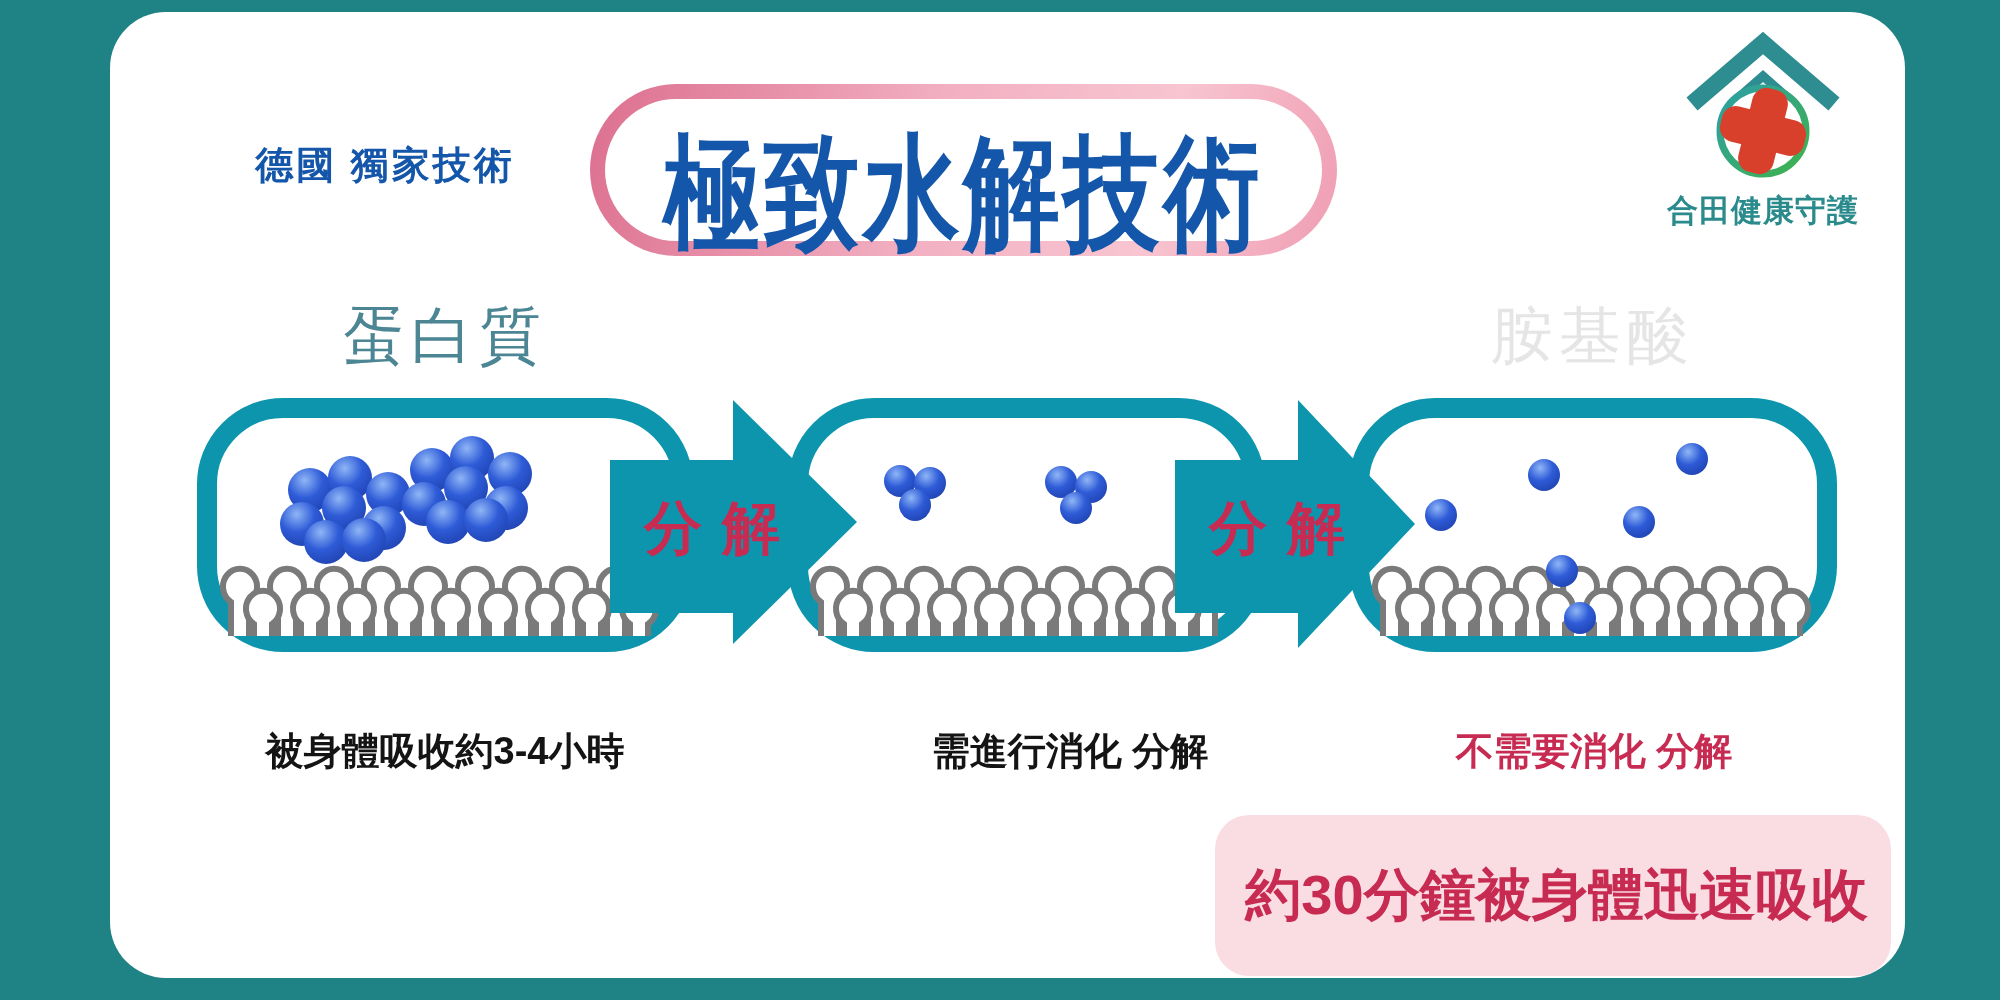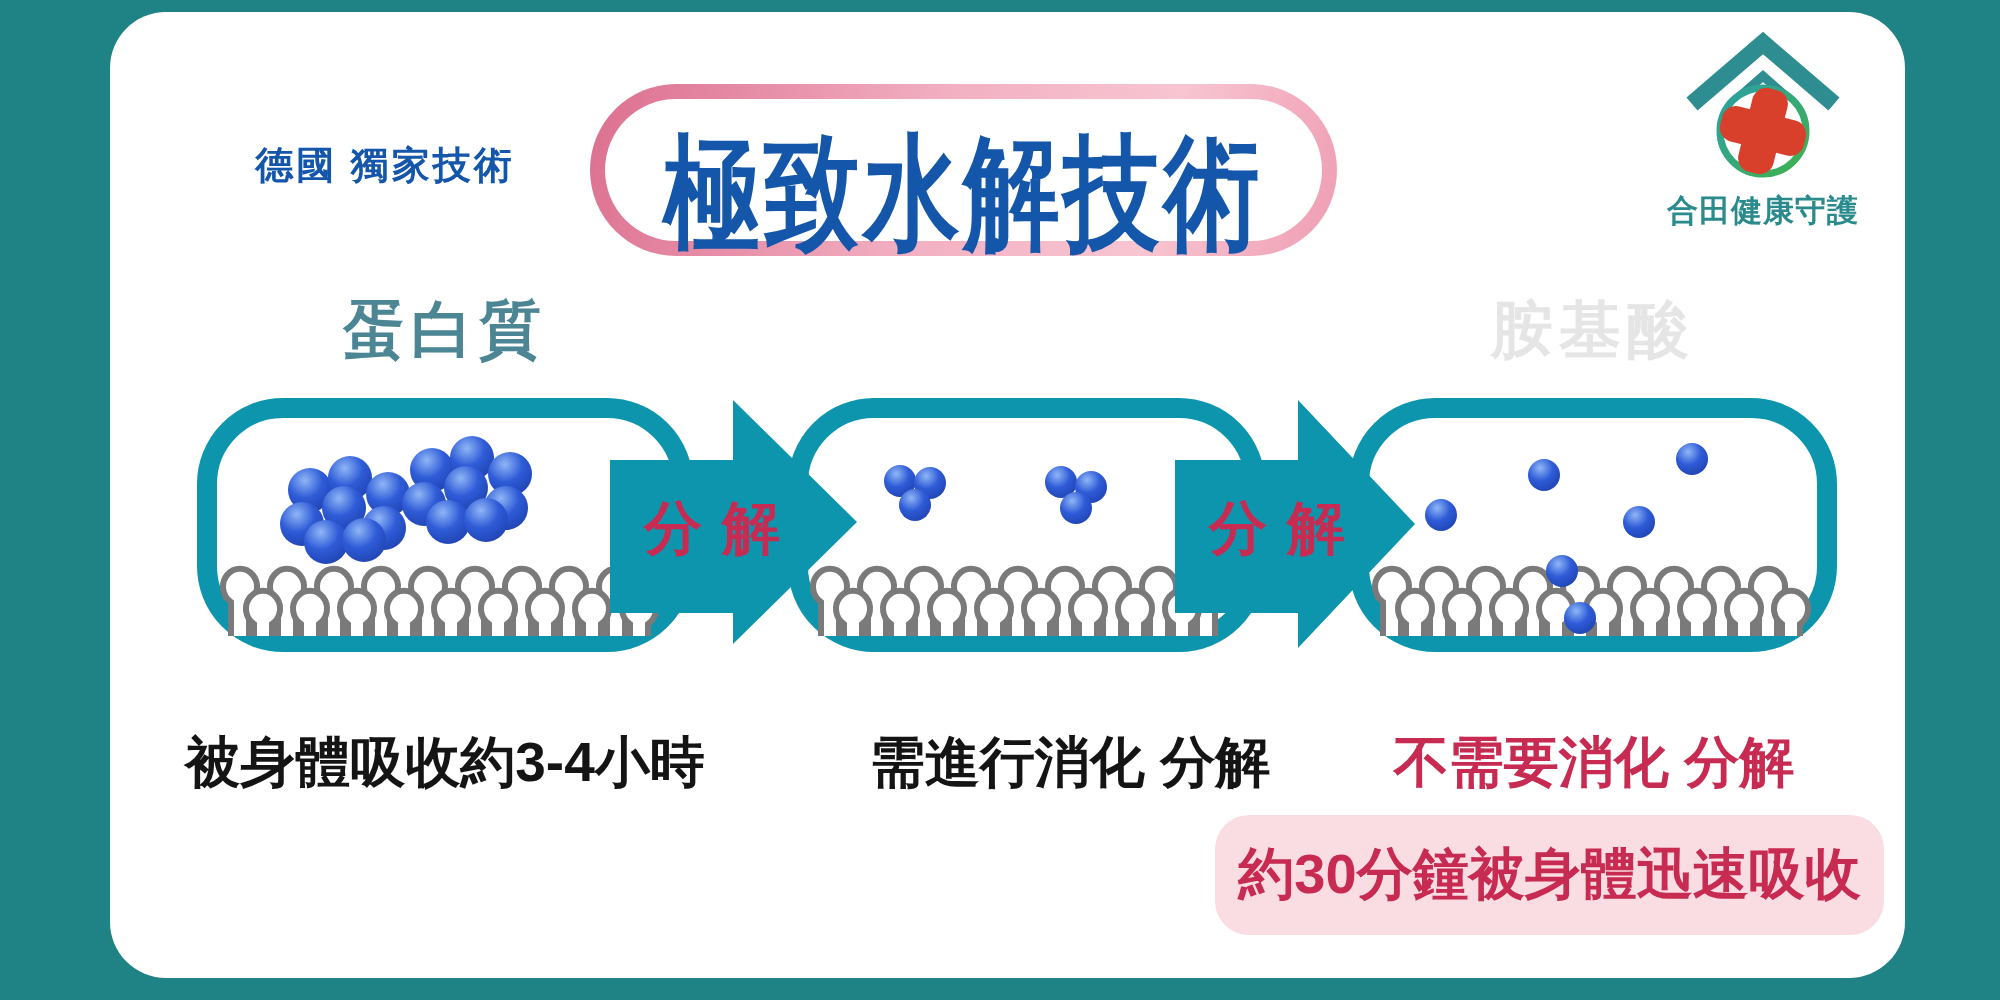--- a/index.html
+++ b/index.html
@@ -20,36 +20,36 @@
         transform:scaleY(1.30);transform-origin:center;white-space:nowrap;}
   #logo{left:1648px;top:24px;width:230px;height:205px;}
 
   
   .stage-box{top:398px;height:254px;box-sizing:border-box;border:20px solid #0E95AE;
              border-radius:86px;background:#FFFFFF;}
   #box-1{left:197px;width:496px;}
   #box-2{left:788px;width:477px;}
   #box-3{left:1349px;width:488px;}
 
-  .stage-label{top:288px;font-size:62px;font-weight:bold;text-align:center;letter-spacing:6px;white-space:nowrap;}
+  .stage-label{top:294px;font-size:62px;font-weight:normal;text-align:center;letter-spacing:6px;white-space:nowrap;}
   #label-1{left:197px;width:496px;color:#4C8593;}
   #label-2{left:788px;width:477px;color:#ffffff;}
   #label-3{left:1349px;width:488px;color:#e5e5e5;}
 
   #overlay{left:0;top:0;width:2000px;height:1000px;pointer-events:none;}
   .arrow-label{font-size:58px;font-weight:bold;fill:#C72B52;letter-spacing:2px;}
 
   
-  .caption{top:726px;font-size:55px;font-weight:bold;text-align:center;white-space:nowrap;}
+  .caption{top:726px;font-size:38px;font-weight:bold;text-align:center;white-space:nowrap;}
   #caption-1{left:145px;width:600px;color:#141414;}
   #caption-2{left:770px;width:600px;color:#141414;}
   #caption-3{left:1294px;width:600px;color:#C72B52;}
 
-  #badge{left:1215px;top:815px;width:669px;height:120px;background:#FADCE3;border-radius:34px;
-         display:flex;align-items:center;justify-content:center;}
+  #badge{left:1215px;top:815px;width:669px;height:161px;background:#FADCE3;border-radius:34px;
+         display:flex;align-items:center;justify-content:center;padding-left:7px;}
   #badge span{font-size:56px;font-weight:bold;color:#C72B52;white-space:nowrap;}
 
   .logo-text{font-size:31px;font-weight:bold;fill:#2A8A8C;letter-spacing:1px;}
 </style>
 </head>
 <body>
 
 <div id="root">
 
   <div id="card" class="abs"></div>

